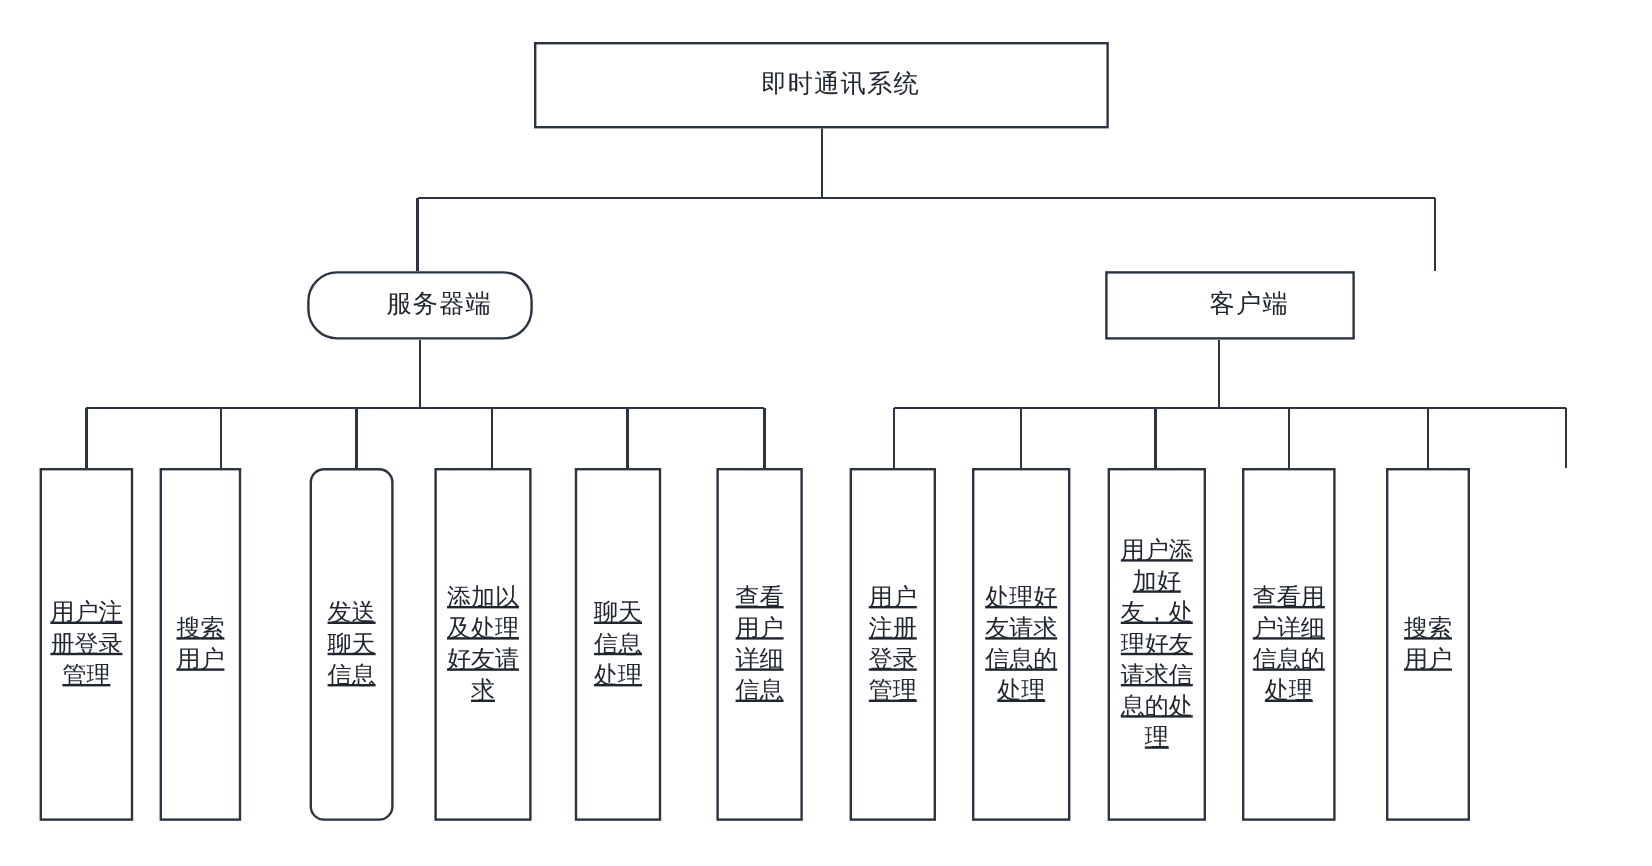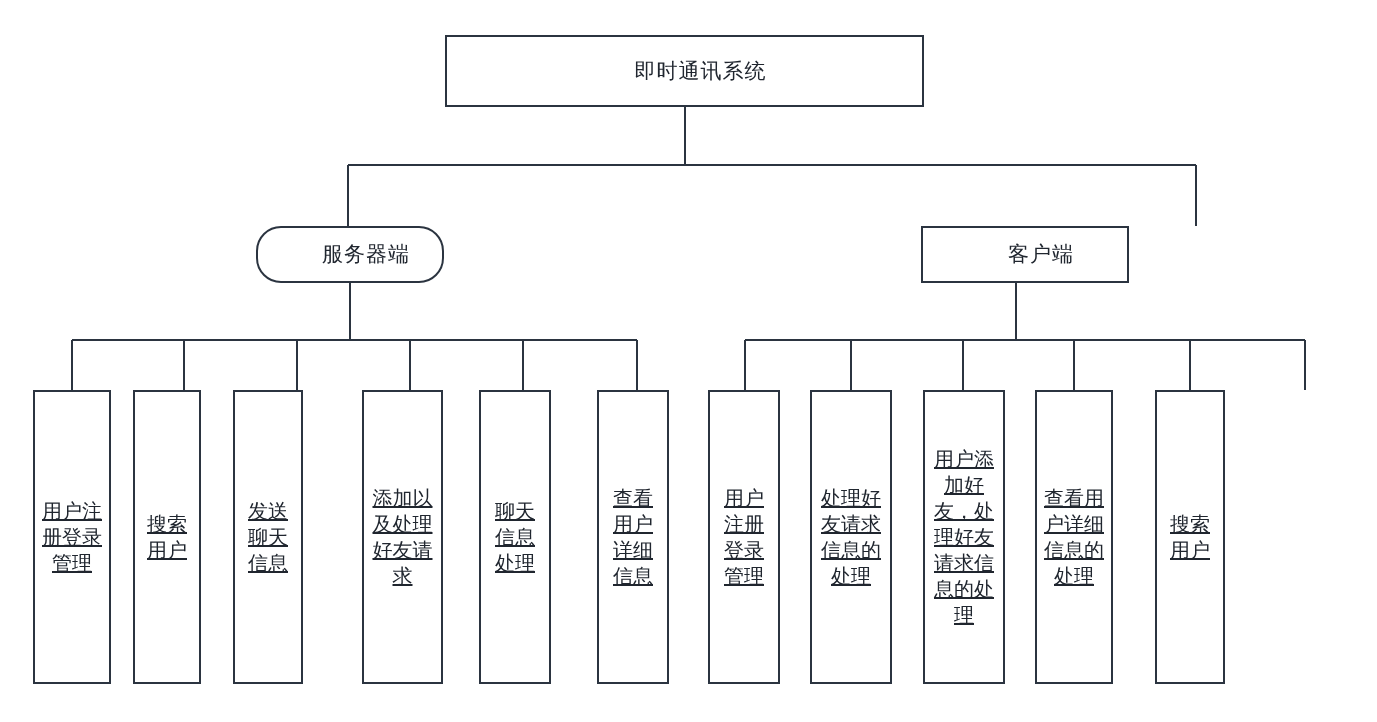--- a/index.html
+++ b/index.html
@@ -137,21 +137,21 @@
   <div class="node" id="node-client">
     <span class="label">客户端</span>
   </div>
 
   <div class="node leaf" style="left:33px; width:78px;">
     <span class="label">用户注册登录管理</span>
   </div>
   <div class="node leaf" style="left:133px; width:68px;">
     <span class="label">搜索用户</span>
   </div>
-  <div class="node leaf" style="left:233px; width:70px;">
+  <div class="node leaf" style="left:258px; width:70px;border-radius:12px;">
     <span class="label">发送聊天信息</span>
   </div>
   <div class="node leaf" style="left:362px; width:81px;">
     <span class="label">添加以及处理好友请求</span>
   </div>
   <div class="node leaf" style="left:479px; width:72px;align-items:center;">
     <span class="label">聊天信息处理</span>
   </div>
   <div class="node leaf" style="left:597px; width:72px;">
     <span class="label">查看用户详细信息</span>

